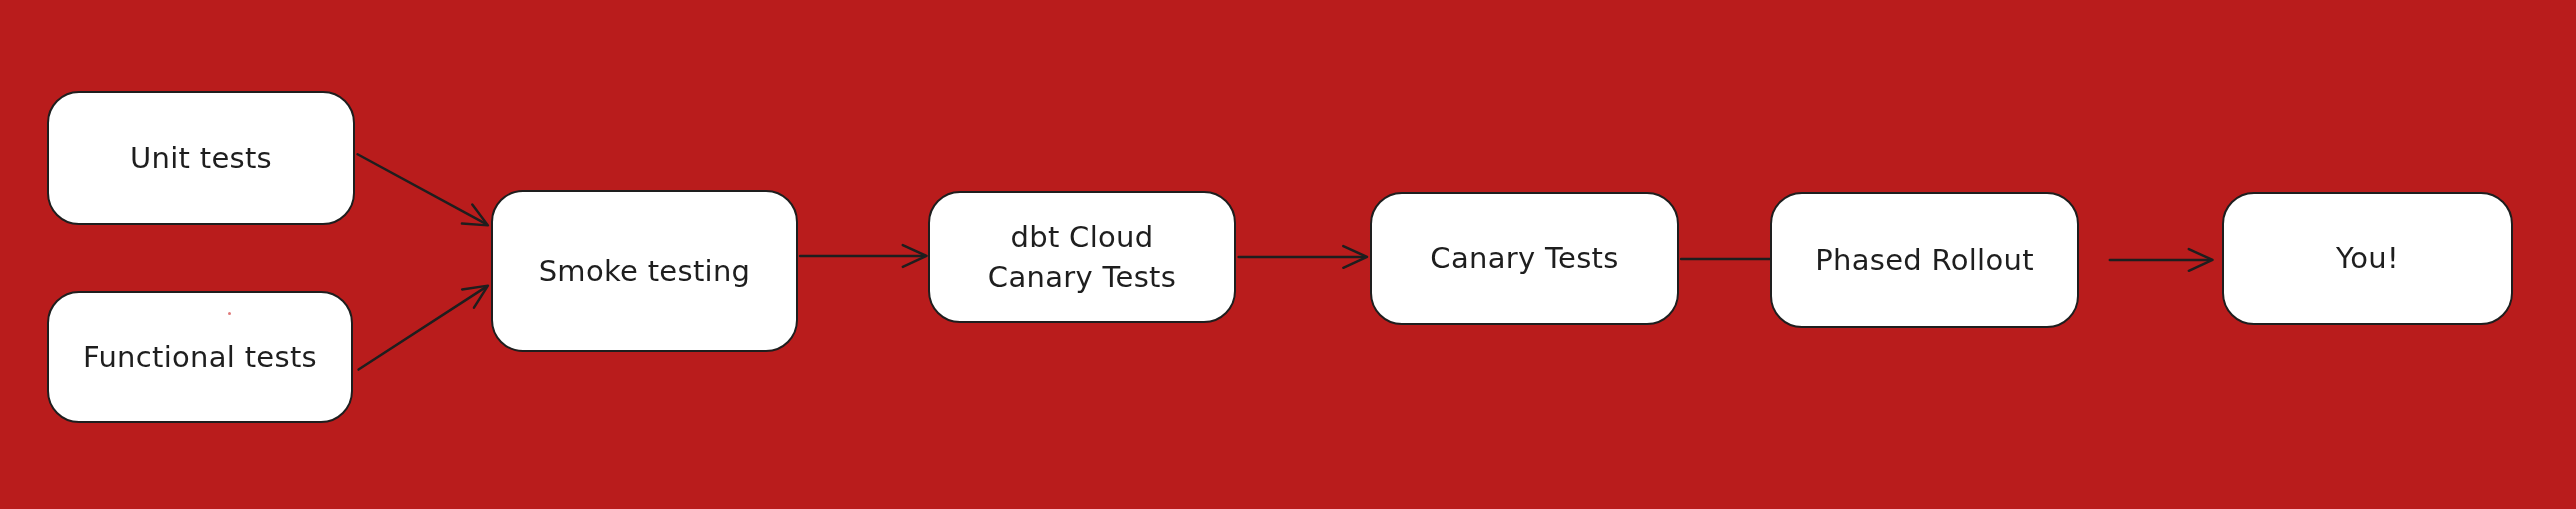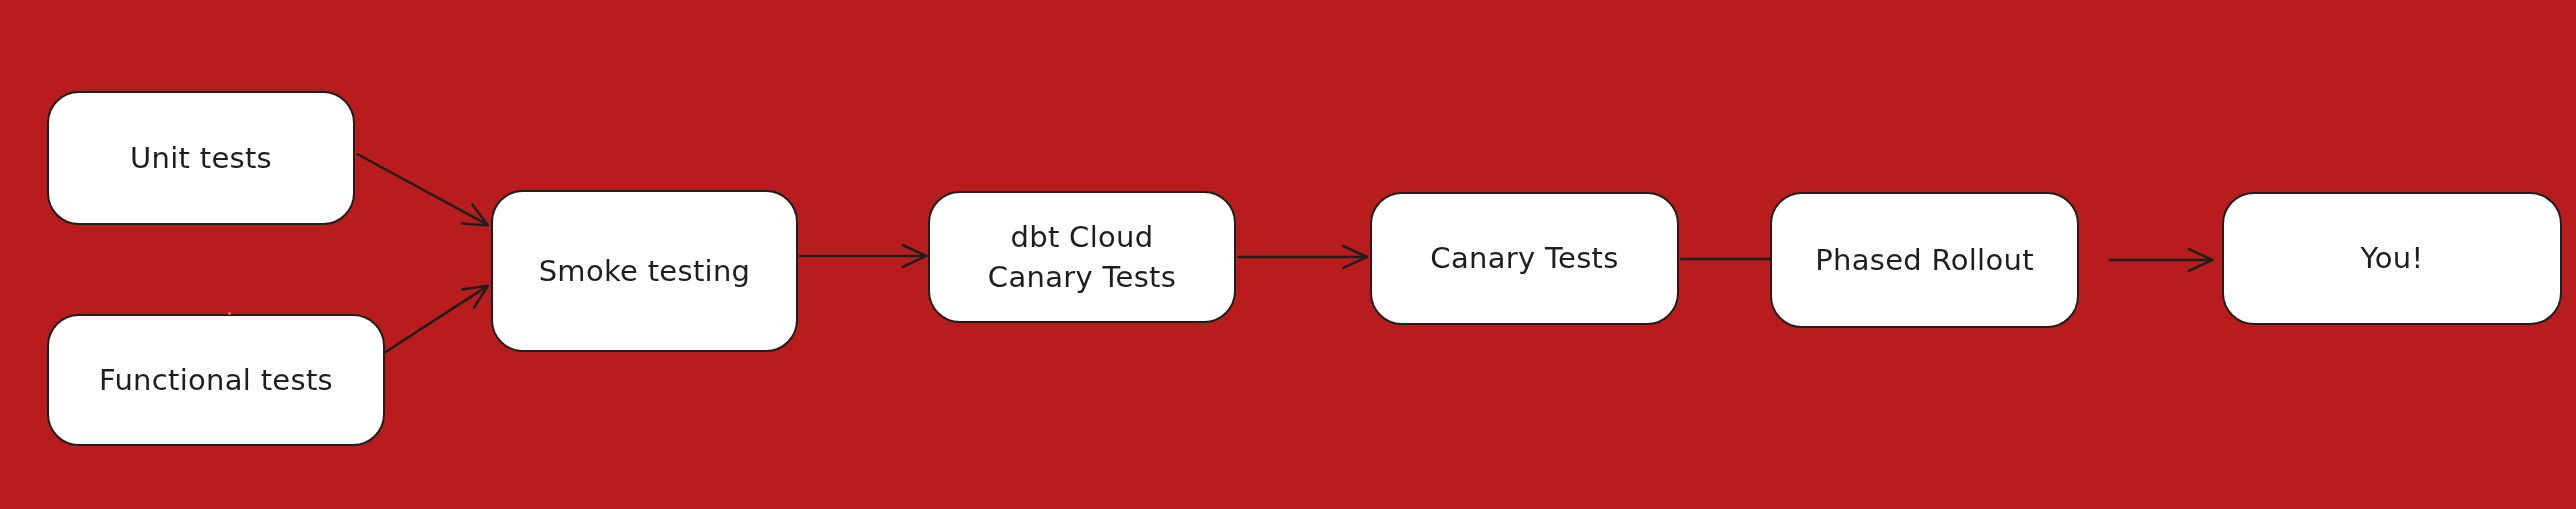--- a/index.html
+++ b/index.html
@@ -86,41 +86,41 @@
     <g>
       <line x1="2136" y1="263" x2="2237" y2="263"></line>
       <path transform="translate(2240,263)" d="M-24,-11 L0,0 L-24,11"></path>
     </g>
   </svg>
 
   <div class="node" style="left:47px; top:91px; width:308px; height:134px">
     <span class="node-label">Unit tests</span>
   </div>
 
-  <div class="node" style="left:47px; top:314px; width:338px; height:132px">
+  <div class="node" style="left:47px; top:291px; width:306px; height:132px">
     <span class="node-label">Functional tests</span>
   </div>
 
   <div class="node" style="left:491px; top:190px; width:307px; height:162px">
     <span class="node-label">Smoke testing</span>
   </div>
 
   <div class="node" style="left:928px; top:191px; width:308px; height:132px">
     <span class="node-label">dbt Cloud
 Canary Tests</span>
   </div>
 
   <div class="node" style="left:1370px; top:192px; width:309px; height:133px">
     <span class="node-label">Canary Tests</span>
   </div>
 
   <div class="node" style="left:1770px; top:192px; width:309px; height:136px">
     <span class="node-label">Phased Rollout</span>
   </div>
 
-  <div class="node" style="left:2222px; top:192px; width:340px; height:133px">
+  <div class="node" style="left:2222px; top:192px; width:291px; height:133px">
     <span class="node-label">You!</span>
   </div>
 
   <div class="artifact-dot"></div>
 
 </div>
 
 
 </body></html>

